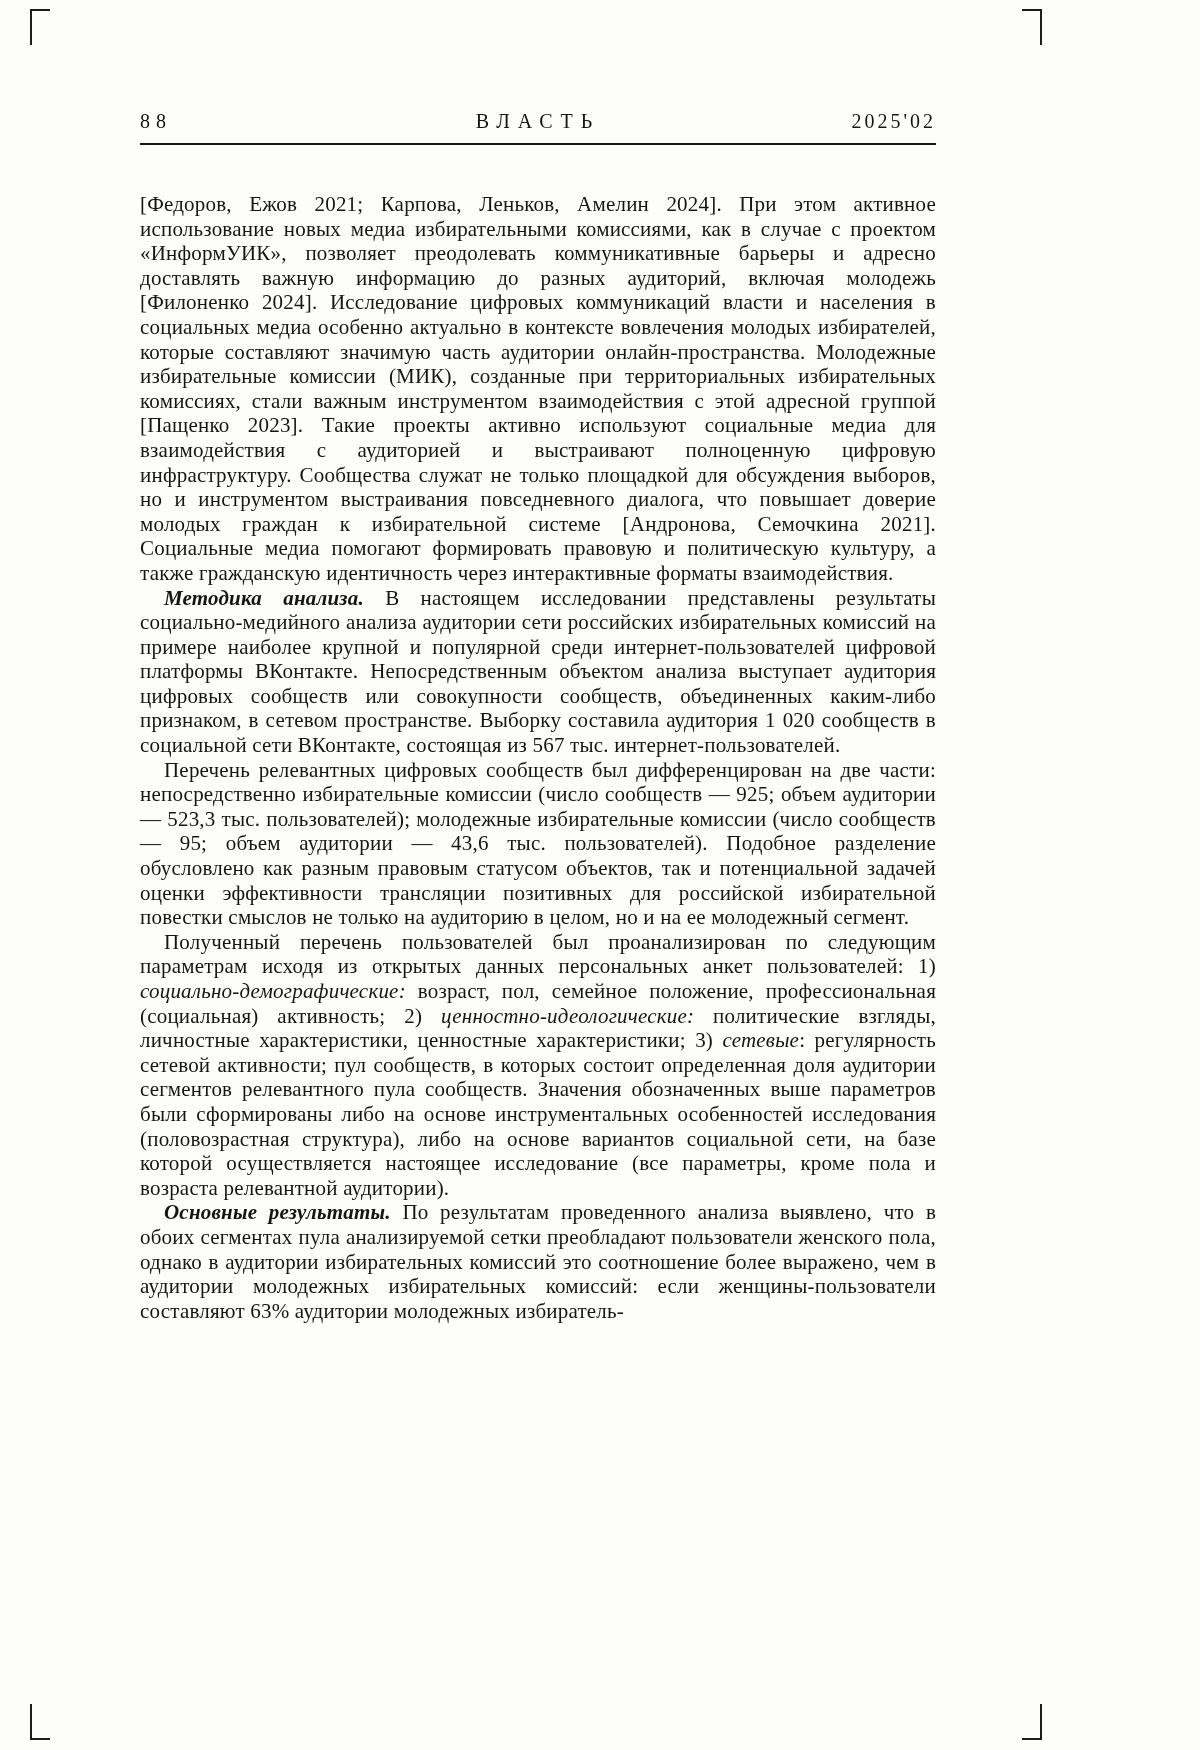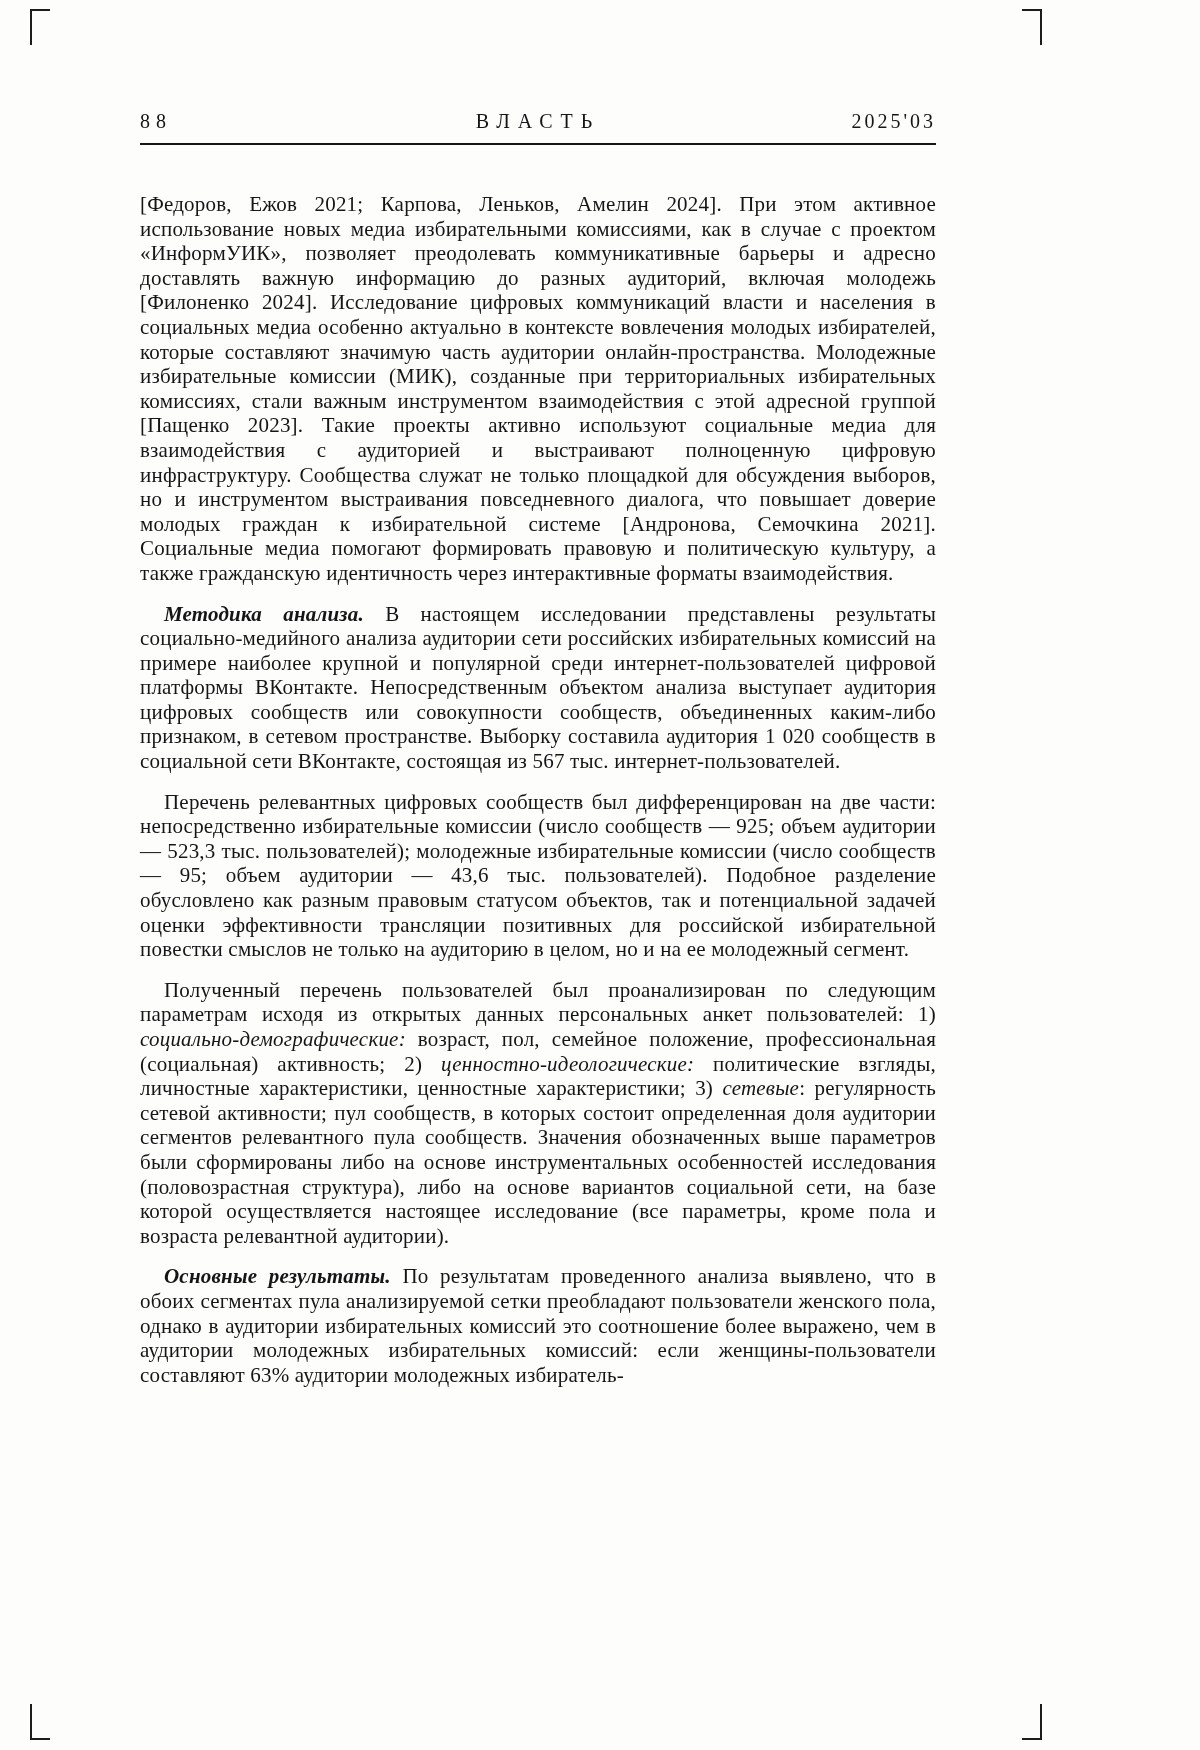--- a/index.html
+++ b/index.html
@@ -44,39 +44,39 @@
     position: absolute;
     left: 140px;
     top: 192px;
     width: 796px;
     font-size: 21px;
     line-height: 24.6px;
     letter-spacing: 0.2px;
     text-align: justify;
   }
   .para { text-indent: 0; }
-  .para.indent { text-indent: 24px; margin-top: 16px; }
+  .para.indent { text-indent: 24px; }
   .seg-n  { font-style: normal; font-weight: normal; }
   .seg-i  { font-style: italic; }
   .seg-bi { font-style: italic; font-weight: bold; }
 </style>
 </head>
 <body>
 
 <div class="page">
 
   <div class="crop tl"></div>
   <div class="crop tr"></div>
   <div class="crop bl"></div>
   <div class="crop br"></div>
 
   <div class="running-head">
     <span class="rh-left">88</span>
     <span class="rh-center">ВЛАСТЬ</span>
-    <span class="rh-right">2025'03</span>
+    <span class="rh-right">2025'02</span>
   </div>
 
   <div class="article-body">
       <p class="para"><span class="seg-n">[Федоров, Ежов 2021; Карпова, Леньков, Амелин 2024]. При этом активное использование новых медиа избирательными комиссиями, как в случае с проектом «ИнформУИК», позволяет преодолевать коммуникативные барьеры и адресно доставлять важную информацию до разных аудиторий, включая молодежь [Филоненко 2024]. Исследование цифровых коммуникаций власти и населения в социальных медиа особенно актуально в контексте вовлечения молодых избирателей, которые составляют значимую часть аудитории онлайн-пространства. Молодежные избирательные комиссии (МИК), созданные при территориальных избирательных комиссиях, стали важным инструментом взаимодействия с этой адресной группой [Пащенко 2023]. Такие проекты активно используют социальные медиа для взаимодействия с аудиторией и выстраивают полноценную цифровую инфраструктуру. Сообщества служат не только площадкой для обсуждения выборов, но и инструментом выстраивания повседневного диалога, что повышает доверие молодых граждан к избирательной системе [Андронова, Семочкина 2021]. Социальные медиа помогают формировать правовую и политическую культуру, а также гражданскую идентичность через интерактивные форматы взаимодействия.</span></p>
       <p class="para indent"><span class="seg-bi">Методика анализа.</span><span class="seg-n"> В настоящем исследовании представлены результаты социально-медийного анализа аудитории сети российских избирательных комиссий на примере наиболее крупной и популярной среди интернет-пользователей цифровой платформы ВКонтакте. Непосредственным объектом анализа выступает аудитория цифровых сообществ или совокупности сообществ, объединенных каким-либо признаком, в сетевом пространстве. Выборку составила аудитория 1 020 сообществ в социальной сети ВКонтакте, состоящая из 567 тыс. интернет-пользователей.</span></p>
       <p class="para indent"><span class="seg-n">Перечень релевантных цифровых сообществ был дифференцирован на две части: непосредственно избирательные комиссии (число сообществ — 925; объем аудитории — 523,3 тыс. пользователей); молодежные избирательные комиссии (число сообществ — 95; объем аудитории — 43,6 тыс. пользователей). Подобное разделение обусловлено как разным правовым статусом объектов, так и потенциальной задачей оценки эффективности трансляции позитивных для российской избирательной повестки смыслов не только на аудиторию в целом, но и на ее молодежный сегмент.</span></p>
       <p class="para indent"><span class="seg-n">Полученный перечень пользователей был проанализирован по следующим параметрам исходя из открытых данных персональных анкет пользователей: 1) </span><span class="seg-i">социально-демографические:</span><span class="seg-n"> возраст, пол, семейное положение, профессиональная (социальная) активность; 2) </span><span class="seg-i">ценностно-идеологические:</span><span class="seg-n"> политические взгляды, личностные характеристики, ценностные характеристики; 3) </span><span class="seg-i">сетевые</span><span class="seg-n">: регулярность сетевой активности; пул сообществ, в которых состоит определенная доля аудитории сегментов релевантного пула сообществ. Значения обозначенных выше параметров были сформированы либо на основе инструментальных особенностей исследования (половозрастная структура), либо на основе вариантов социальной сети, на базе которой осуществляется настоящее исследование (все параметры, кроме пола и возраста релевантной аудитории).</span></p>
       <p class="para indent"><span class="seg-bi">Основные результаты.</span><span class="seg-n"> По результатам проведенного анализа выявлено, что в обоих сегментах пула анализируемой сетки преобладают пользователи женского пола, однако в аудитории избирательных комиссий это соотношение более выражено, чем в аудитории молодежных избирательных комиссий: если женщины-пользователи составляют 63% аудитории молодежных избиратель-</span></p>
     </div>
 

